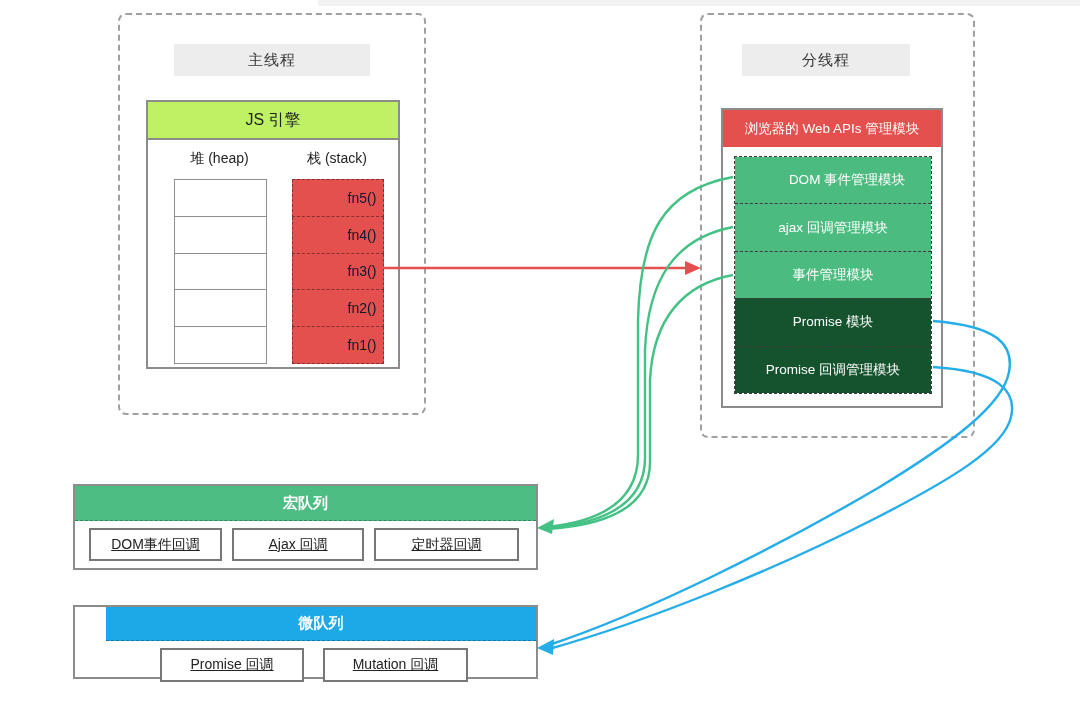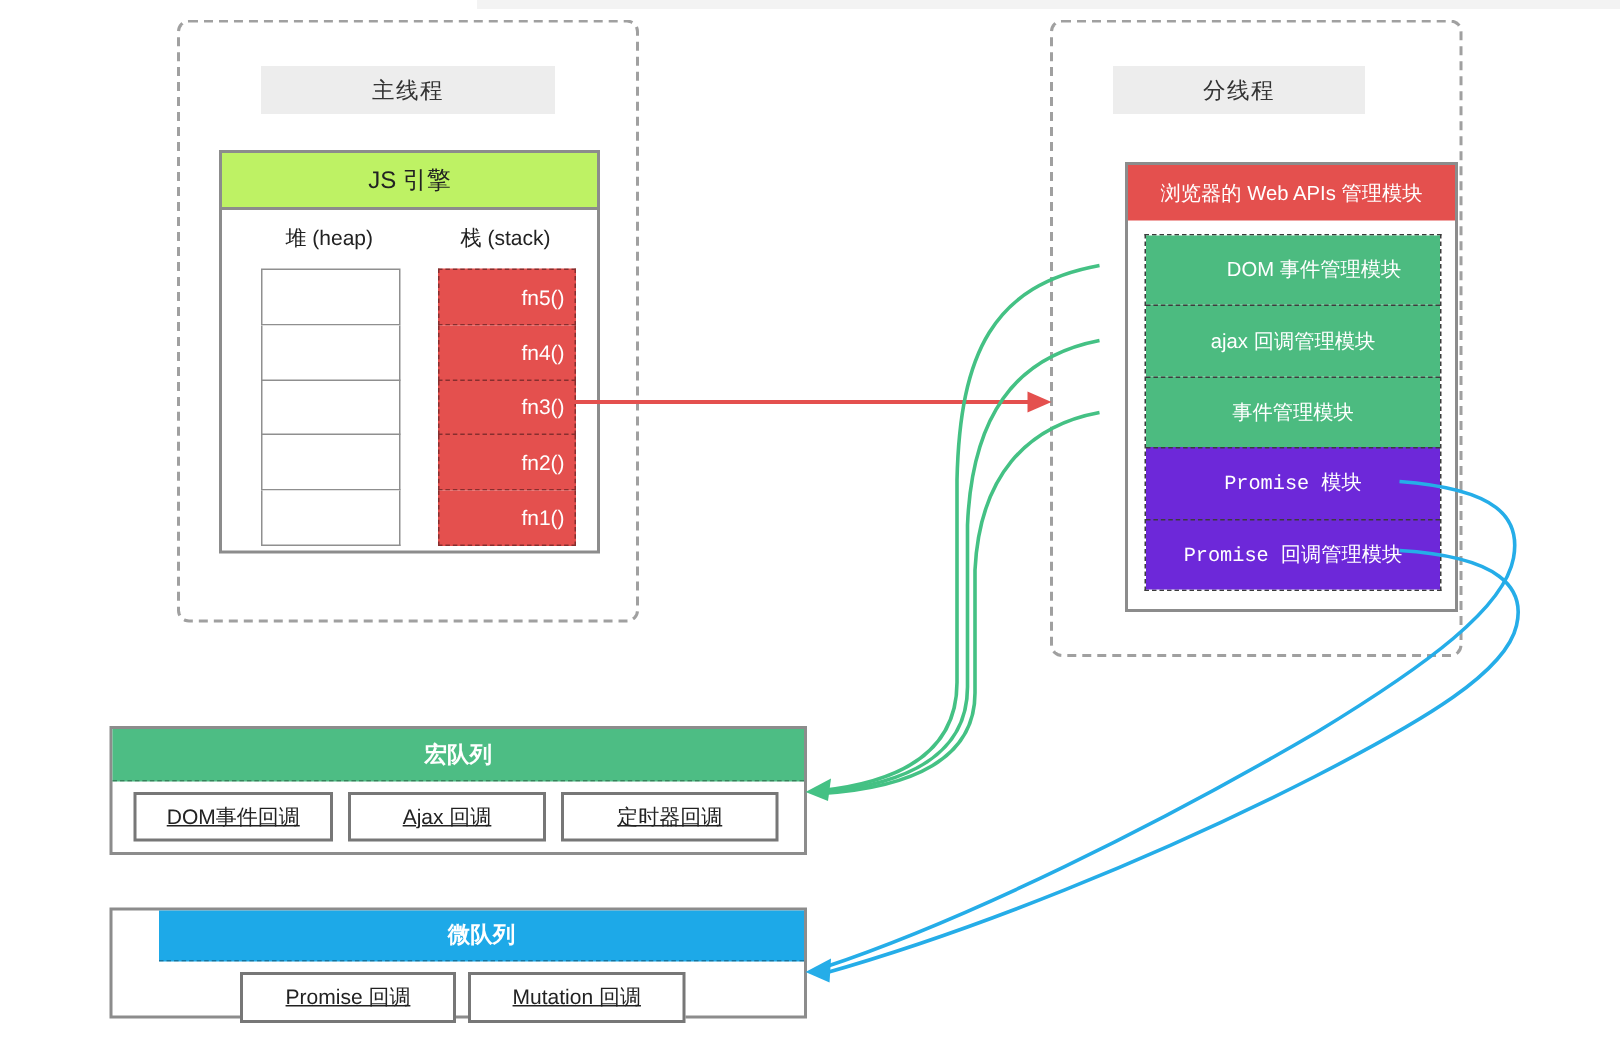--- a/index.html
+++ b/index.html
@@ -11,34 +11,34 @@
                 font-size:15px;color:#333;letter-spacing:1px;}
   .solid-box{border:2px solid #8c8c8c;background:#fff;}
   .box-header{display:flex;align-items:center;justify-content:center;}
   
   .engine-header{height:36px;background:#bef264;border-bottom:2px solid #8c8c8c;font-size:16px;color:#222;}
   .col-label{font-size:14px;color:#222;text-align:center;}
   .col{display:flex;flex-direction:column;}
   .heap-cell{flex:1;background:#fff;border:1px solid #8f8f8f;border-top:none;}
   .heap-cell:first-child{border-top:1px solid #8f8f8f;}
   .stack-cell{flex:1;background:#e4504e;border:1px dashed rgba(60,20,20,.55);border-top:none;
-              display:flex;align-items:center;justify-content:center;color:#ffffff;font-size:14px;padding-left:48px;}
+              display:flex;align-items:center;justify-content:center;color:#0f172a;font-size:14px;padding-left:48px;}
   .stack-cell:first-child{border-top:1px dashed rgba(60,20,20,.55);}
   
   .loop-outer{border-radius:50%;background:#d9d9d9;border:2px solid #8a8a8a;}
   .loop-inner{position:absolute;inset:11px;border-radius:50%;background:#fff;border:2px solid #8a8a8a;
               display:flex;align-items:center;justify-content:center;font-size:21px;font-weight:bold;color:#3a3a3a;}
   
   .webapis-header{height:37px;background:#e4504e;color:#fff;font-size:13.5px;}
   .modules{display:flex;flex-direction:column;border:1px dashed #3c3c3c;}
   .module{flex:1;display:flex;align-items:center;justify-content:center;color:#fff;font-size:13.5px;
           border-top:1px dashed #3c3c3c;}
   .module:first-child{border-top:none;padding-left:28px;}
   .module.green{background:#4cbb80;}
-  .module.blue{background:#6d28d9;font-family:Liberation Mono, monospace;}
+  .module.blue{background:#14532d;}
   
   .queue-header{color:#fff;font-size:15px;font-weight:bold;border-bottom:1px dashed rgba(0,0,0,.3);}
   .queue-header.green{background:#4dbd84;}
   .queue-header.blue{background:#1da9e8;}
   .queue-item{border:2px solid #777;background:#fff;display:flex;align-items:center;justify-content:center;
               font-size:14px;color:#222;text-decoration:underline;}
   #arrow-layer{position:absolute;left:0;top:0;width:1080px;height:706px;pointer-events:none;z-index:5;}
   .topstrip{background:#f3f3f3;}
 </style>
 </head>
@@ -72,42 +72,42 @@
       <div class="stack-cell">fn2()</div>
       <div class="stack-cell">fn1()</div>
     </div>
   </div>
 
 
   <div class="abs dashed-box" style="left:700px;top:13px;width:275px;height:425px;"></div>
 
   <div class="abs thread-title" style="left:742px;top:44px;width:168px;height:32px;">分线程</div>
 
-  <div class="abs solid-box" style="left:721px;top:108px;width:222px;height:300px;margin-left:29px;">
+  <div class="abs solid-box" style="left:721px;top:108px;width:222px;height:300px;">
     <div class="box-header webapis-header">浏览器的 Web APIs 管理模块</div>
     <div class="abs modules" style="left:11px;top:46px;width:198px;height:238px;">
       <div class="module green">DOM 事件管理模块</div>
       <div class="module green">ajax 回调管理模块</div>
       <div class="module green">事件管理模块</div>
       <div class="module blue">Promise 模块</div>
       <div class="module blue">Promise 回调管理模块</div>
     </div>
   </div>
 
   <div class="abs solid-box" style="left:73px;top:484px;width:465px;height:86px;">
     <div class="box-header queue-header green" style="height:34px;">宏队列</div>
     <div class="abs queue-item" style="left:14px;top:42px;width:133px;height:33px;">DOM事件回调</div>
     <div class="abs queue-item" style="left:157px;top:42px;width:132px;height:33px;">Ajax 回调</div>
     <div class="abs queue-item" style="left:299px;top:42px;width:145px;height:33px;">定时器回调</div>
   </div>
 
   <div class="abs solid-box" style="left:73px;top:605px;width:465px;height:74px;padding-left:31px;">
     <div class="box-header queue-header blue" style="height:33px;">微队列</div>
     <div class="abs queue-item" style="left:85px;top:41px;width:144px;height:34px;">Promise 回调</div>
-    <div class="abs queue-item" style="left:237px;top:41px;width:145px;height:34px;">Mutation 回调</div>
+    <div class="abs queue-item" style="left:248px;top:41px;width:145px;height:34px;">Mutation 回调</div>
   </div>
 
   <svg id="arrow-layer" viewBox="0 0 1080 706">
 
     <g>
       <line x1="382" y1="268" x2="688" y2="268" stroke="#e4504e" stroke-width="2.6"></line>
       <polygon points="701,268 685,261 685,275" fill="#e4504e"></polygon>
     </g>
 
     <g fill="none" stroke="#44c184" stroke-width="2.4">

